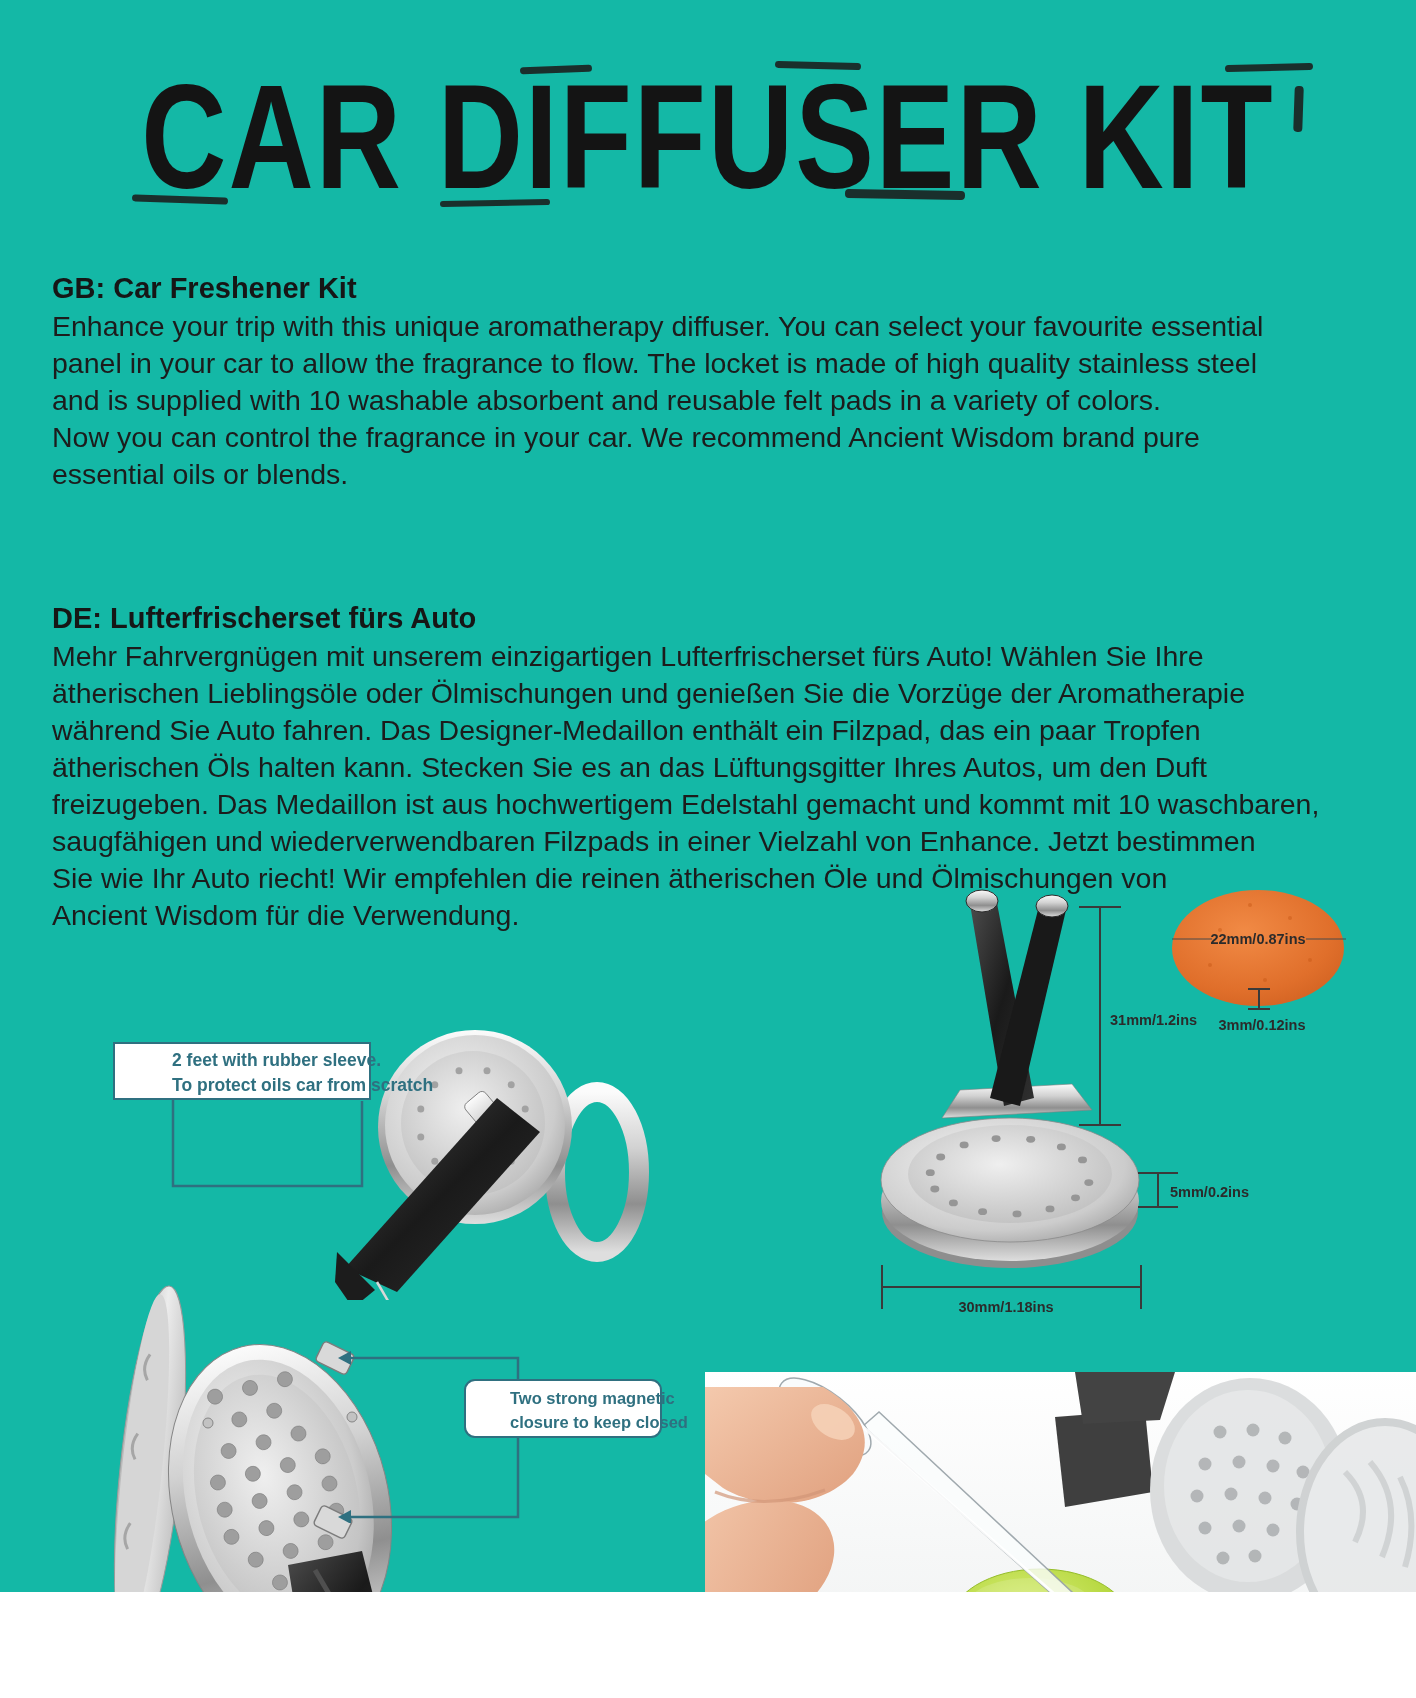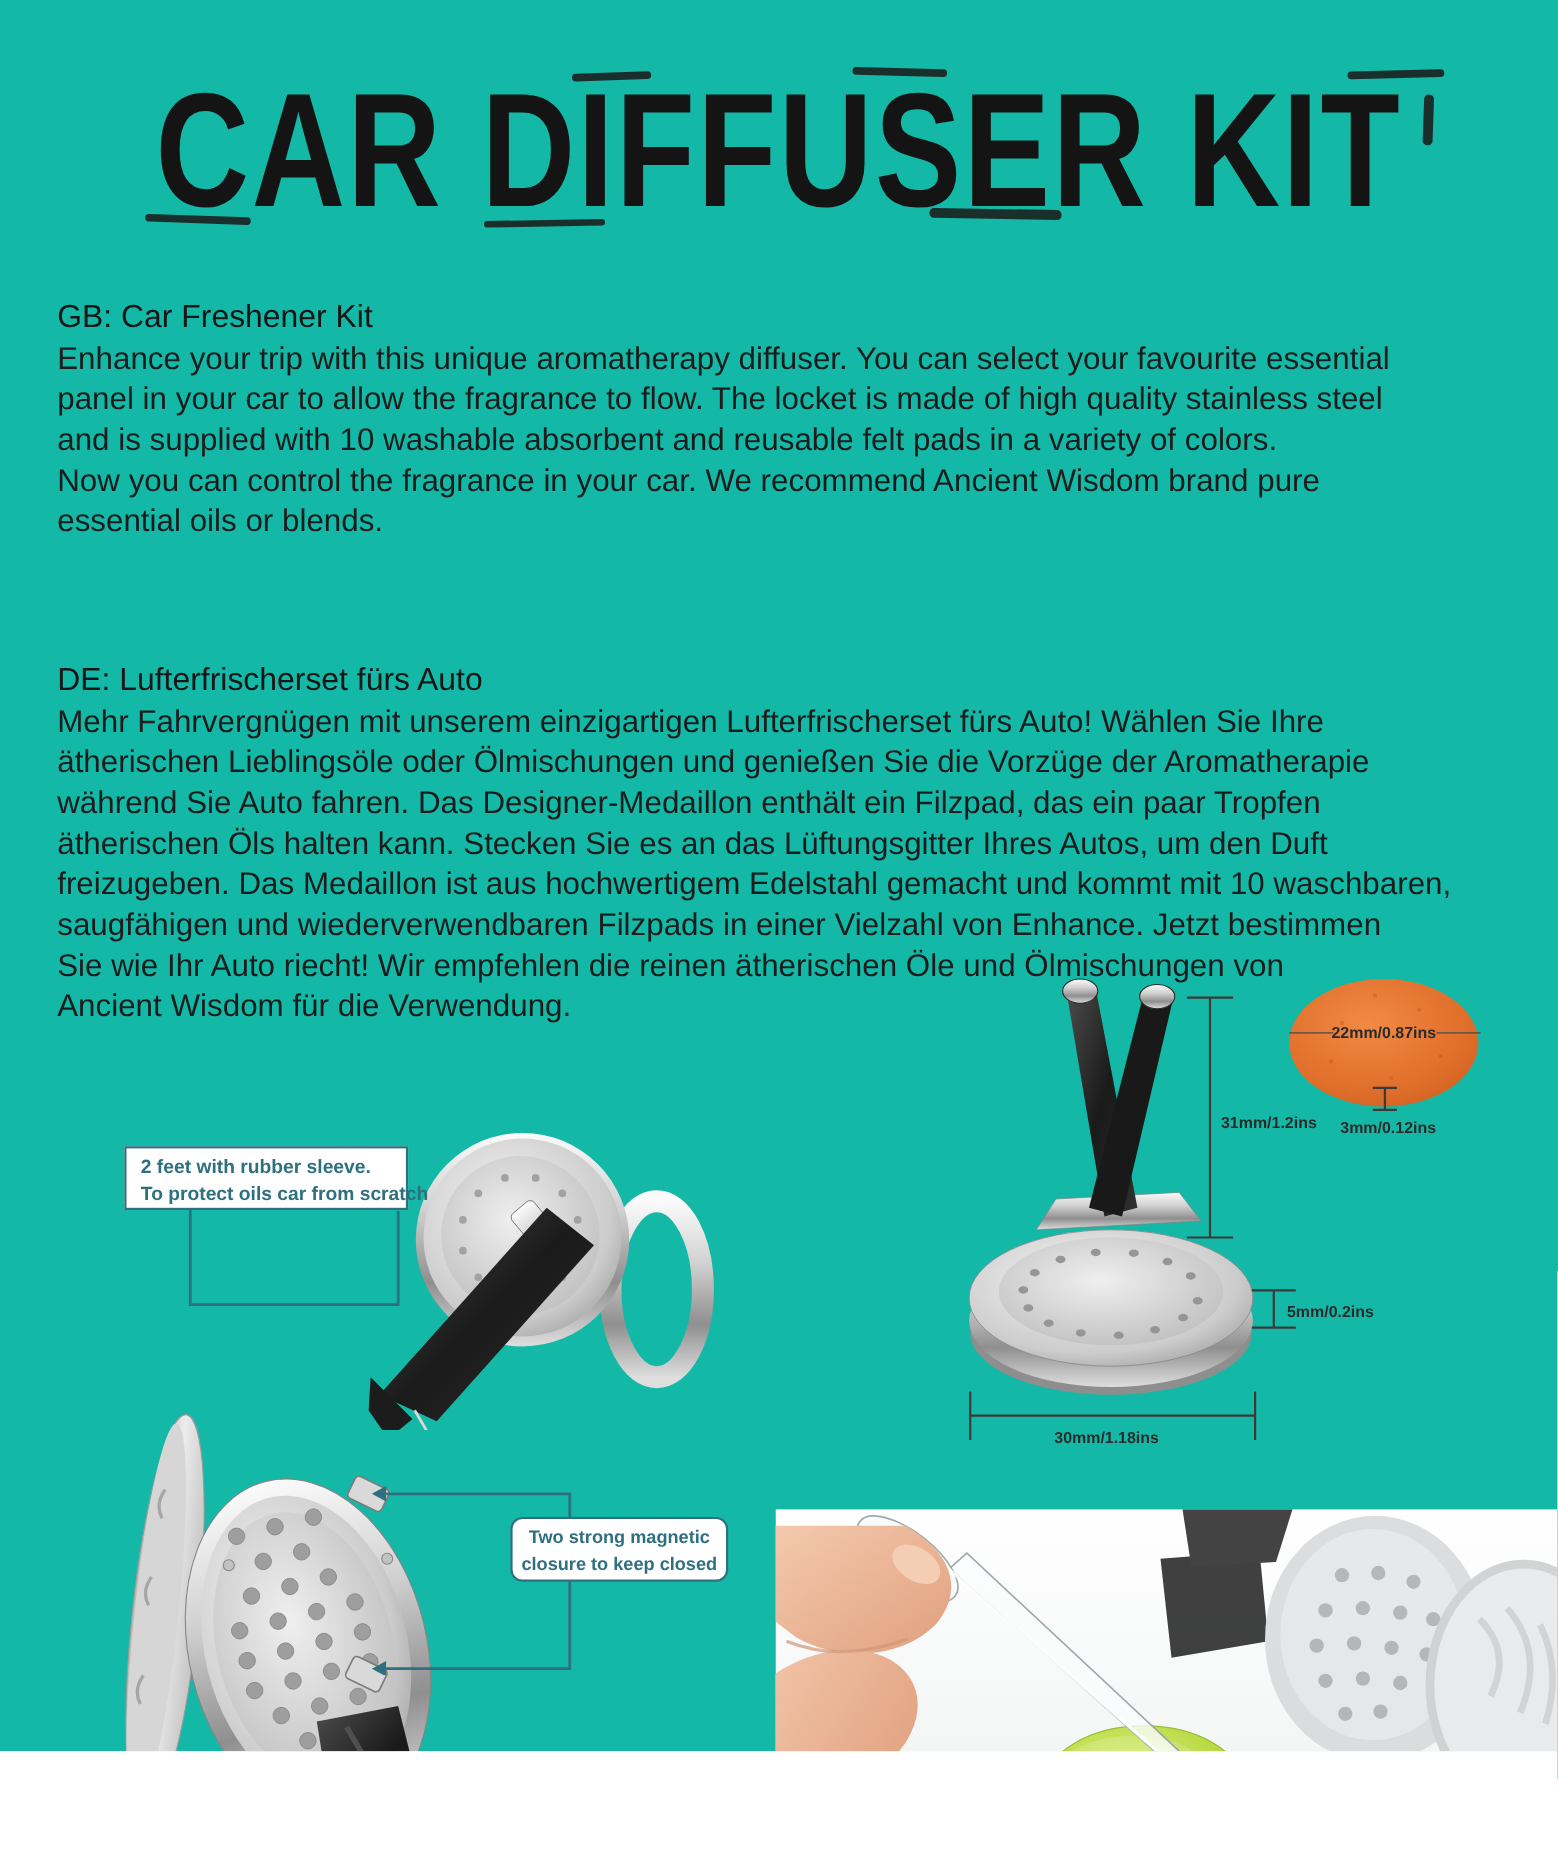--- a/index.html
+++ b/index.html
@@ -12,35 +12,35 @@
   #title-wrap h1 {
     margin:0; display:inline-block;
     font-size:118px; font-weight:800; letter-spacing:2px;
     color:var(--title-black,#141414);
     transform:scaleY(1.25); transform-origin:50% 12%;
     white-space:nowrap;
   }
   .grunge { position:absolute; background:#1b1b1b; border-radius:4px; opacity:.88; }
 
   
-  .heading { position:absolute; left:52px; font-size:29px; font-weight:normal; color:#161616; white-space:nowrap; }
+  .heading { position:absolute; left:52px; font-size:29px; font-weight:bold; color:#161616; white-space:nowrap; }
   .para { position:absolute; left:52px; font-size:28.5px; color:#1c1c1c; }
   .para .line { height:37px; line-height:37px; white-space:nowrap; }
 
   
   .callout {
     position:absolute; box-sizing:border-box; background:#ffffff;
     border:2.5px solid var(--callout-teal,#2f7080);
     color:var(--callout-teal,#2f7080); font-weight:bold;
   }
   #callout-feet { left:113px; top:1042px; width:258px; height:58px;
     font-size:17.5px; line-height:25px; padding:4px 0 0 13px; }
   #callout-magnet { left:464px; top:1379px; width:198px; height:59px;
     font-size:16.5px; line-height:24px; text-align:center; padding-top:5px;border-radius:11px; }
-  .callout div { white-space:nowrap; }
+  .callout div { white-space:nowrap;margin-left:44px; }
 
   
   .fig { position:absolute; }
   .dim-line { stroke:#3a3a3a; stroke-width:2; fill:none; }
   .dim-thin { stroke:#4a4a4a; stroke-width:1.2; fill:none; }
   .dim-label { font:bold 14.5px "Liberation Sans", sans-serif; fill:#2b2b2b; }
   .conn path { stroke:var(--callout-teal,#44808f); stroke-width:2.5; fill:none; }
   .conn polygon { fill:var(--callout-teal,#44808f); }
 
   #bottom-bar { position:absolute; left:0; top:1691px; width:1416px; height:7px; background:#1e1e1e; }

